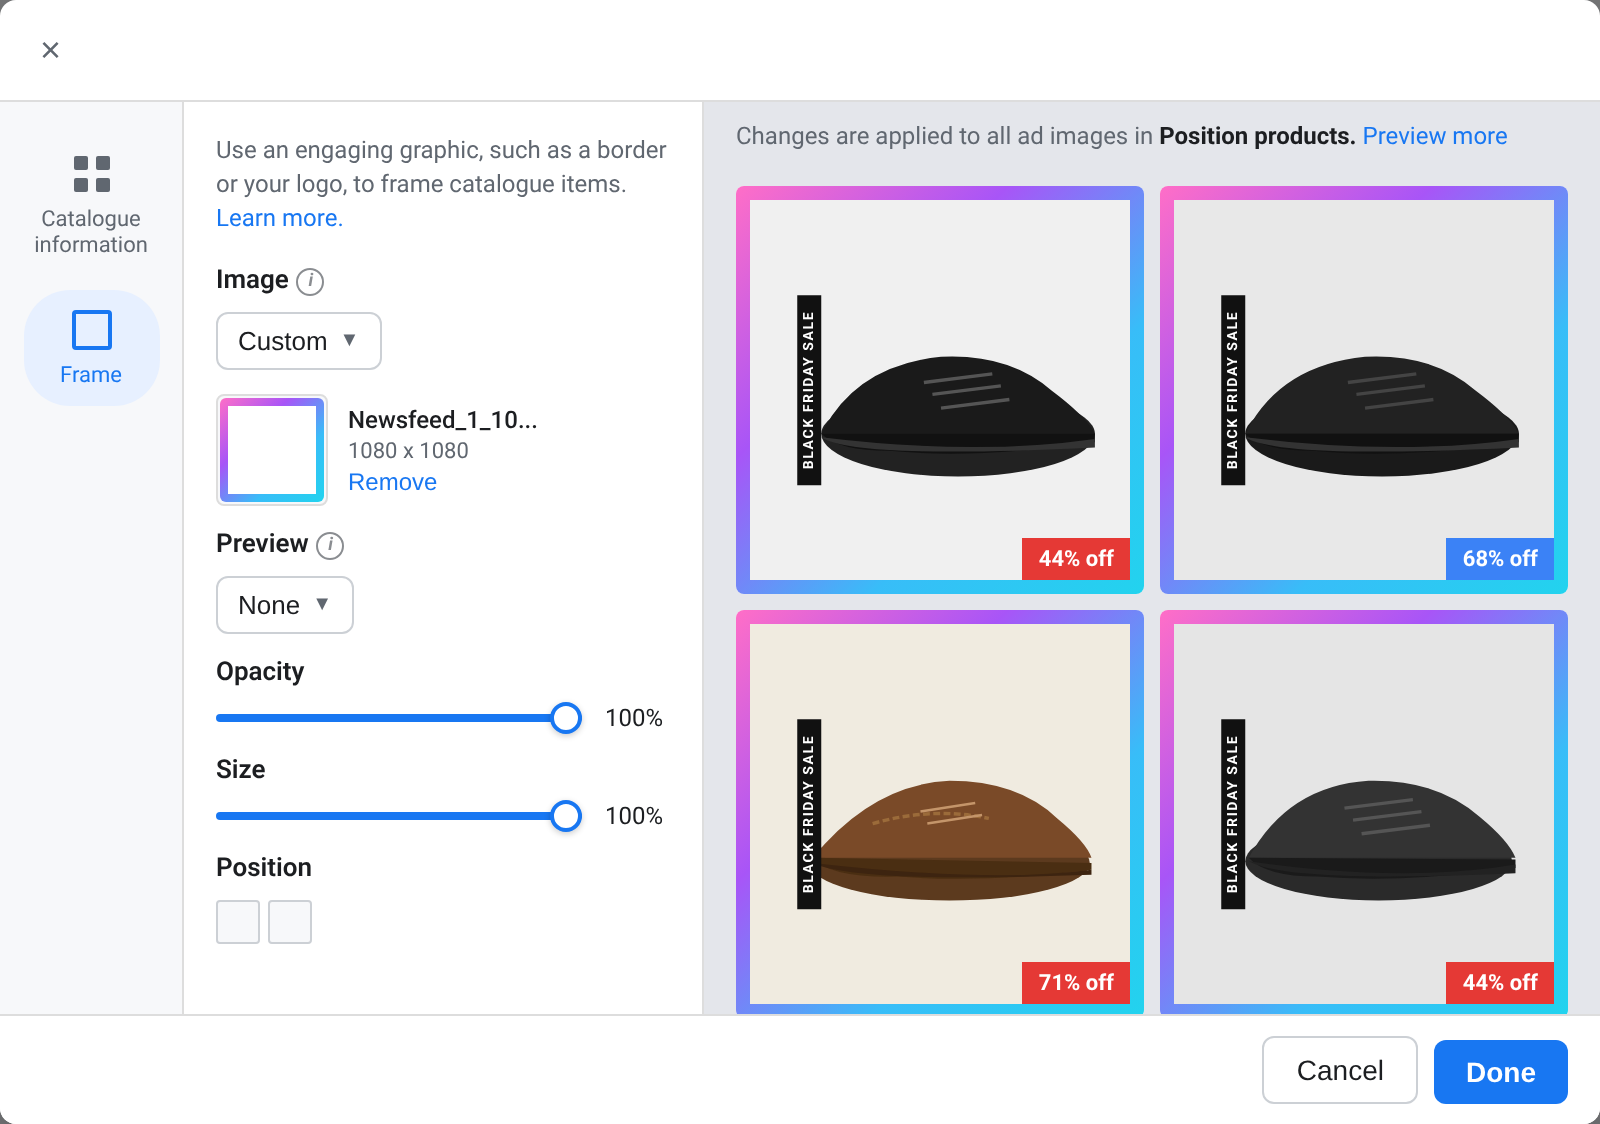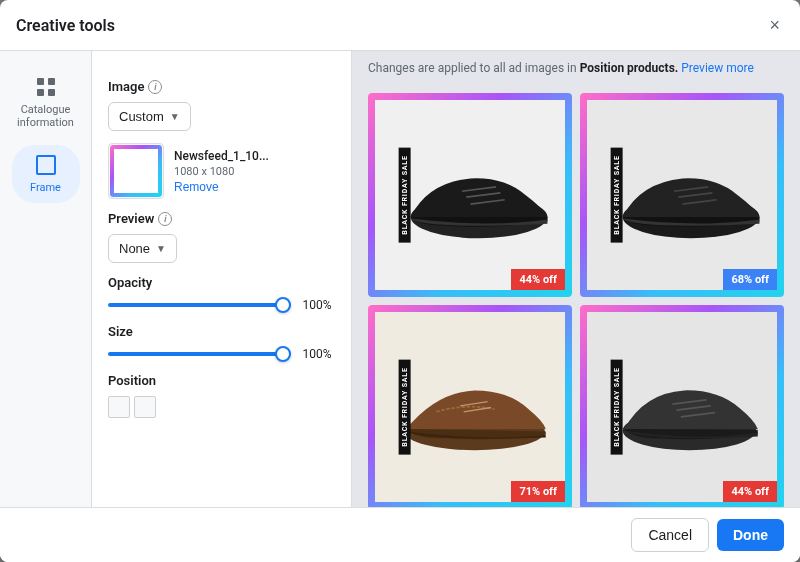--- a/index.html
+++ b/index.html
@@ -314,21 +314,21 @@
       aspect-ratio: 1;
       position: relative;
       background: #f0f0f0;
       overflow: hidden;
     }
 
     
     .modal-footer {
       display: flex;
       justify-content: flex-end;
-      align-items: center;
+      align-items: flex-end;
       gap: 8px;
       padding: 10px 16px;
       border-top: 1px solid #ddd;
       background: #fff;
       flex-shrink: 0;
     }
 
     .btn-cancel {
       padding: 8px 16px;
       border: 1px solid #ccd0d5;
@@ -371,21 +371,20 @@
       cursor: pointer;
     }
   </style>
 </head>
 <body>
 
 <div class="modal-overlay">
   <div class="modal">
 
     <div class="modal-header">
-      <span class="modal-title">Creative tools</span>
       <button class="close-btn">×</button>
     </div>
 
     <div class="modal-body">
 
       <div class="sidebar-nav">
         <div class="nav-item">
           <div class="nav-icon">
             <svg width="22" height="22" viewBox="0 0 22 22" fill="none">
               <rect x="2" y="2" width="7" height="7" rx="1" fill="#606770"></rect>
@@ -399,20 +398,25 @@
 
         <div class="nav-item active">
           <div class="nav-icon">
             <div class="frame-icon-rect"></div>
           </div>
           <span class="nav-label">Frame</span>
         </div>
       </div>
 
       <div class="left-panel">
+        <p class="panel-description">
+          <span>Use an engaging graphic, such as a border or your logo, to frame catalogue items.</span>
+          <br>
+          <a class="learn-more" href="#">Learn more.</a>
+        </p>
 
         <div class="section-divider">
           <div class="section-label">
             <span>Image</span>
             <span class="info-icon">i</span>
           </div>
           <button class="dropdown-btn">
             <span>Custom</span>
             <span class="chevron-down">▼</span>
           </button>

